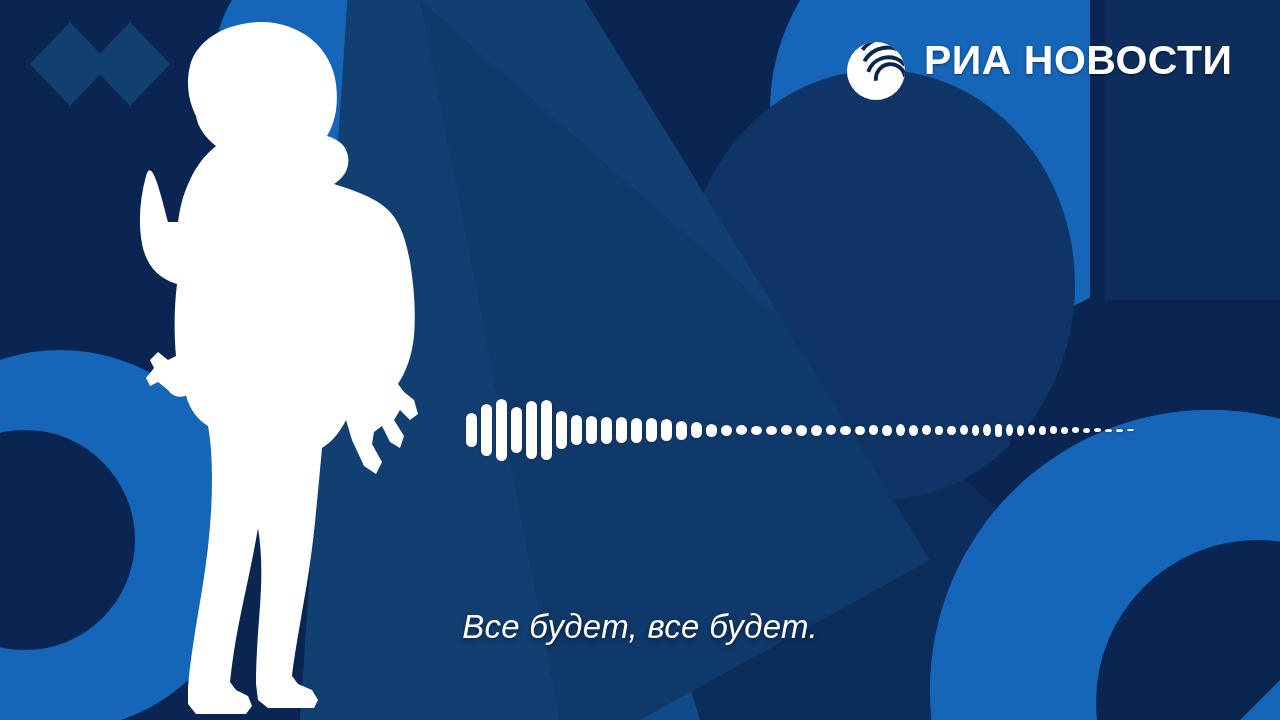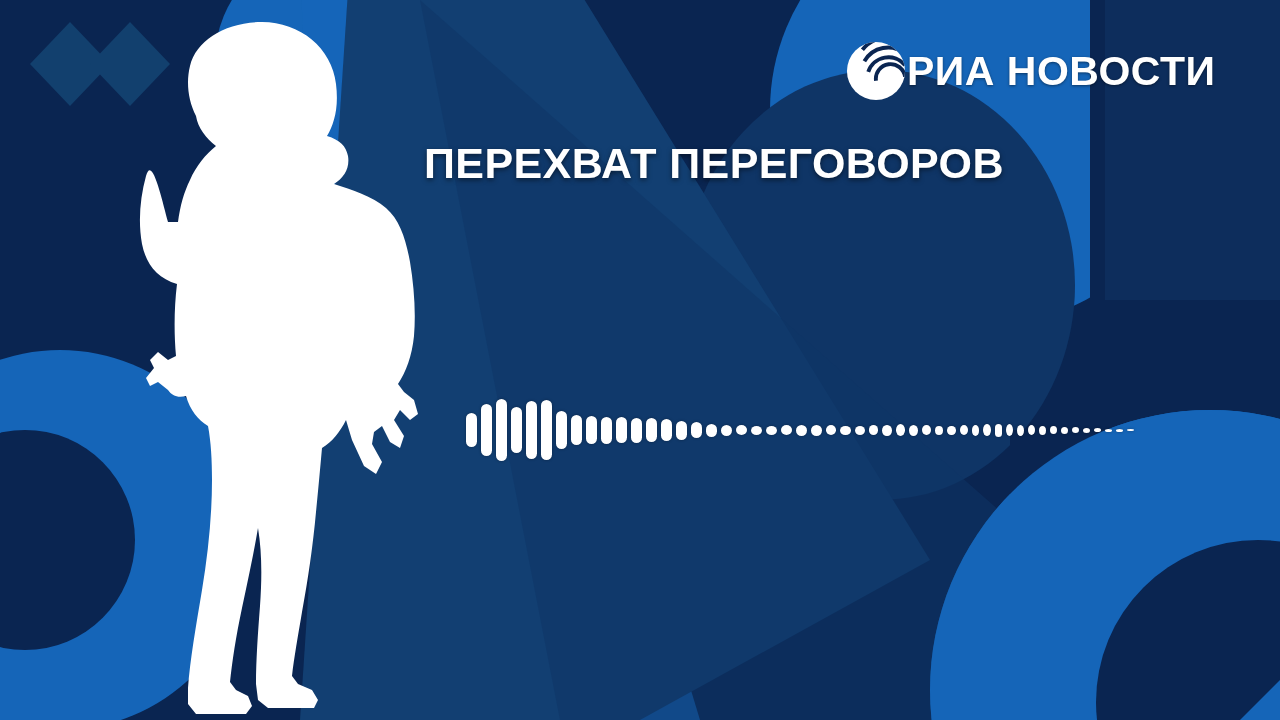--- a/index.html
+++ b/index.html
@@ -23,22 +23,22 @@
     overflow: hidden;
   }
   .bg-layer svg { display: block; width: 1280px; height: 720px; }
 
   
   .brand {
     position: absolute;
     top: 40px;
     left: 845px;
     display: flex;
-    align-items: center;
-    gap: 0;
+    align-items: flex-start;
+    gap: 17px;
   }
   .brand-mark {
     width: 62px;
     height: 62px;
     flex: 0 0 auto;
   }
   .brand-text {
     color: #ffffff;
     font-size: 41px;
     font-weight: bold;
@@ -215,21 +215,20 @@
           <path d="M 62 14 A 28 28 0 0 0 20 22"></path>
           <path d="M 62 26 A 22 22 0 0 0 24 33"></path>
           <path d="M 62 38 A 15 15 0 0 0 32 42"></path>
         </g>
       </svg>
     </span>
     <span class="brand-text">РИА НОВОСТИ</span>
   </div>
 
   <div class="headline">
-    <span class="line">ПЕРЕХВАТ ПЕРЕГОВОРОВ</span>
   </div>
 
   <div class="waveform" style="gap: 4px;">
       <span class="wf-bar" style="width: 11px; height: 34px; background: rgb(255, 255, 255);"></span>
       <span class="wf-bar" style="width: 11px; height: 52px; background: rgb(255, 255, 255);"></span>
       <span class="wf-bar" style="width: 11px; height: 62px; background: rgb(255, 255, 255);"></span>
       <span class="wf-bar" style="width: 11px; height: 46px; background: rgb(255, 255, 255);"></span>
       <span class="wf-bar" style="width: 11px; height: 58px; background: rgb(255, 255, 255);"></span>
       <span class="wf-bar" style="width: 11px; height: 60px; background: rgb(255, 255, 255);"></span>
       <span class="wf-bar" style="width: 11px; height: 38px; background: rgb(255, 255, 255);"></span>
@@ -272,15 +271,16 @@
       <span class="wf-bar" style="width: 7px; height: 7px; background: rgb(255, 255, 255); border-radius: 50%;"></span>
       <span class="wf-bar" style="width: 7px; height: 6px; background: rgb(255, 255, 255); border-radius: 50%;"></span>
       <span class="wf-bar" style="width: 7px; height: 5px; background: rgb(255, 255, 255); border-radius: 50%;"></span>
       <span class="wf-bar" style="width: 7px; height: 4px; background: rgb(255, 255, 255); border-radius: 50%;"></span>
       <span class="wf-bar" style="width: 7px; height: 3px; background: rgb(255, 255, 255); border-radius: 50%;"></span>
       <span class="wf-bar" style="width: 7px; height: 3px; background: rgb(255, 255, 255); border-radius: 50%;"></span>
       <span class="wf-bar" style="width: 7px; height: 2px; background: rgb(255, 255, 255); border-radius: 50%;"></span>
     </div>
 
   <div class="caption">
+    <span class="cline">Все будет, все будет.</span>
   </div>
 
 </div>
 
 </body></html>

